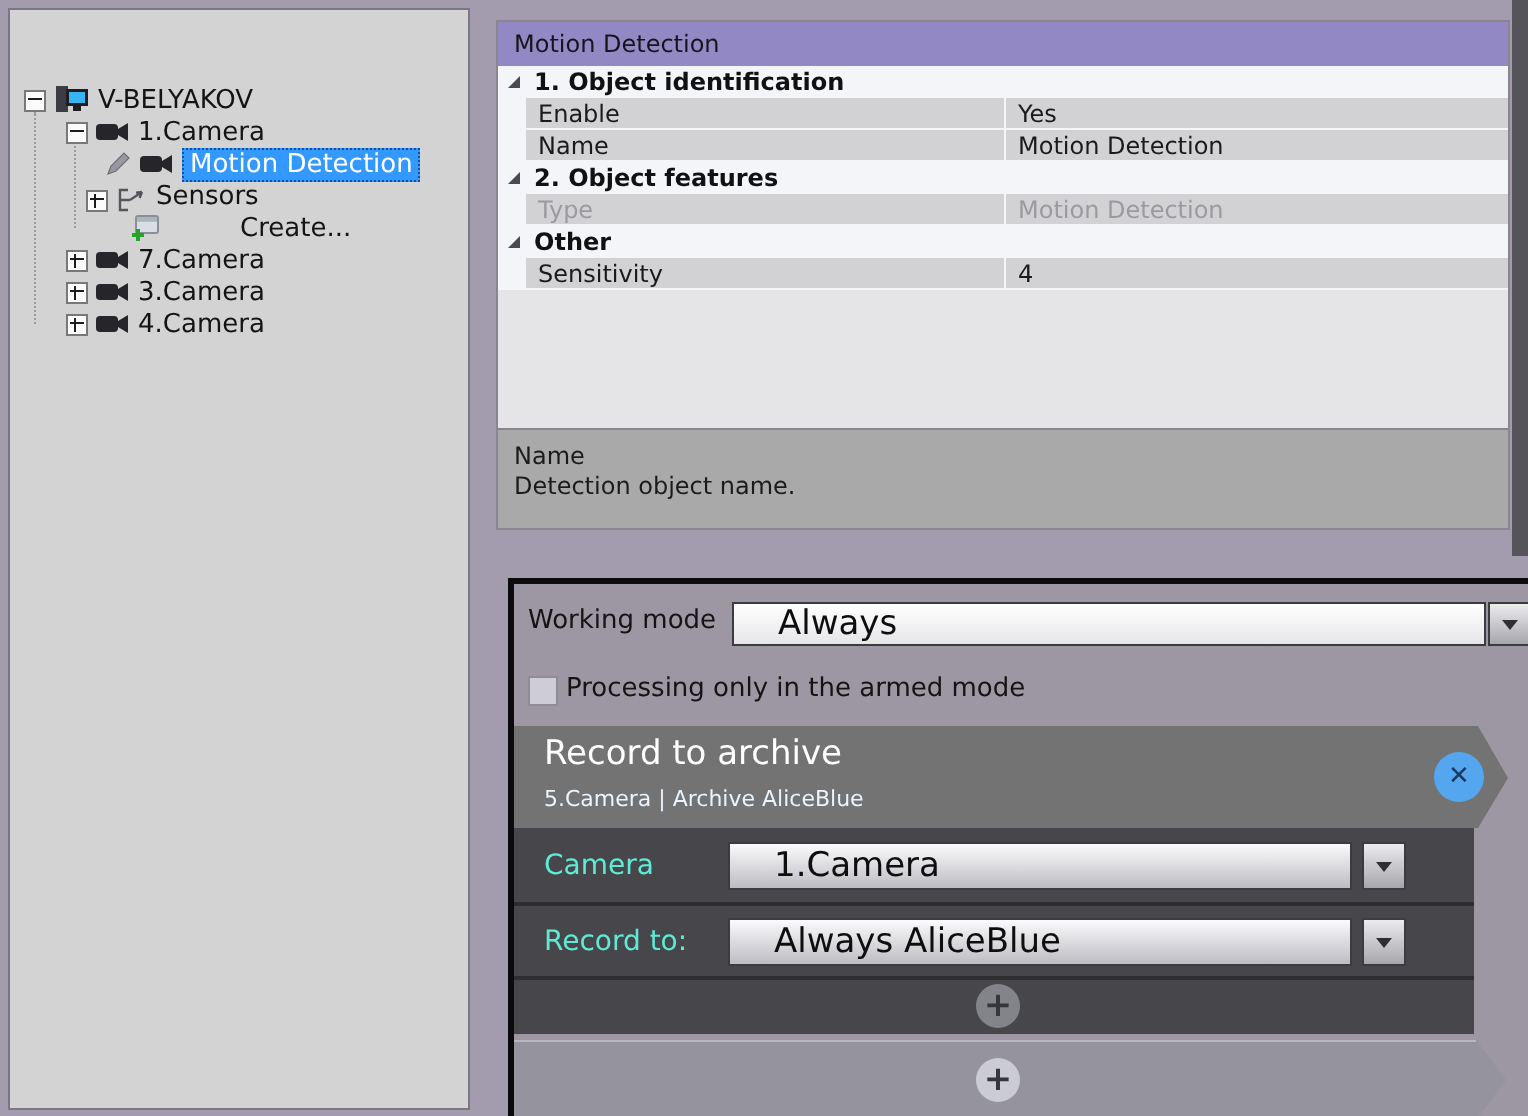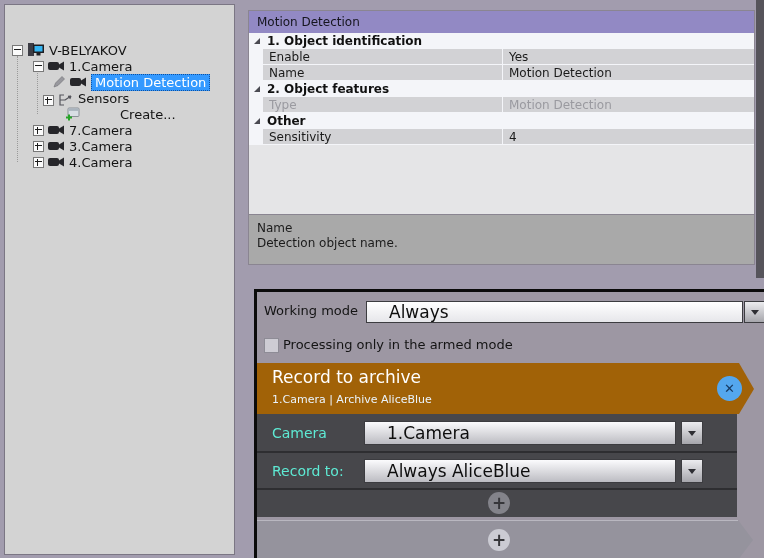--- a/index.html
+++ b/index.html
@@ -52,21 +52,21 @@
   .combo{position:absolute;border:1px solid #3C3C40;font-size:17px;color:#0e0e0e;
     display:flex;align-items:center;padding-left:22px;box-sizing:border-box;cursor:default;}
   .combo.light{background:linear-gradient(#ffffff,#e6e6ea);}
   .combo.grad{background:linear-gradient(#fbfbfd,#bcbcc2);}
   .ddbtn{position:absolute;border:1px solid #3C3C40;background:linear-gradient(#ececef,#a6a6ac);
     display:flex;align-items:center;justify-content:center;box-sizing:border-box;cursor:default;}
   .dd-tri{width:0;height:0;border:4px solid transparent;border-top:5px solid #2E2E33;margin-top:4px;}
   #armed-checkbox{position:absolute;left:7px;top:46px;width:13px;height:13px;background:#CECCD4;border:1px solid #8E8C96;}
   #armed-label{left:26px;top:45px;}
 
-  #action-banner{position:absolute;left:0;top:71px;width:497px;height:51px;background:#a16207;
+  #action-banner{position:absolute;left:0;top:71px;width:497px;height:51px;background:#737373;
     clip-path:polygon(0 0,482px 0,497px 26px,482px 51px,0 51px);text-align:center;}
   #banner-title{position:absolute;left:15px;top:4px;font-size:17px;color:#fff;}
   #banner-subtitle{position:absolute;left:15px;top:30px;font-size:11px;color:#EAF4FD;}
   #banner-close{position:absolute;left:460px;top:13px;width:25px;height:25px;border-radius:50%;
     background:#54A7EE;color:#173A62;font-size:13px;font-weight:bold;display:flex;align-items:center;justify-content:center;cursor:default;}
 
   #action-body{position:absolute;left:0;top:122px;width:480px;height:103px;background:#47474B;}
   .dk-label{position:absolute;font-size:14px;color:#5eead4;}
   .dk-sep{position:absolute;left:0;right:0;height:2px;background:#2E2E31;}
   .plus-btn{position:absolute;width:22px;height:22px;border-radius:50%;display:flex;align-items:center;justify-content:center;
@@ -233,21 +233,21 @@
     <div class="combo light" style="left:109px;top:9px;width:377px;height:22px;">Always</div>
     <div class="ddbtn" style="left:487px;top:9px;width:22px;height:22px;">
       <span class="dd-tri"></span>
     </div>
 
     <div id="armed-checkbox"></div>
     <div class="rp-label" id="armed-label" style="position:absolute;">Processing only in the armed mode</div>
 
     <div id="action-banner">
       <div id="banner-title">Record to archive</div>
-      <div id="banner-subtitle">1.Camera | Archive AliceBlue</div>
+      <div id="banner-subtitle">5.Camera | Archive AliceBlue</div>
       <div id="banner-close">✕</div>
     </div>
 
     <div id="action-body">
       <div class="dk-label" style="left:15px;top:11px;">Camera</div>
       <div class="combo grad" style="left:107px;top:7px;width:312px;height:24px;">1.Camera</div>
       <div class="ddbtn" style="left:424px;top:7px;width:22px;height:24px;">
         <span class="dd-tri"></span>
       </div>
 

